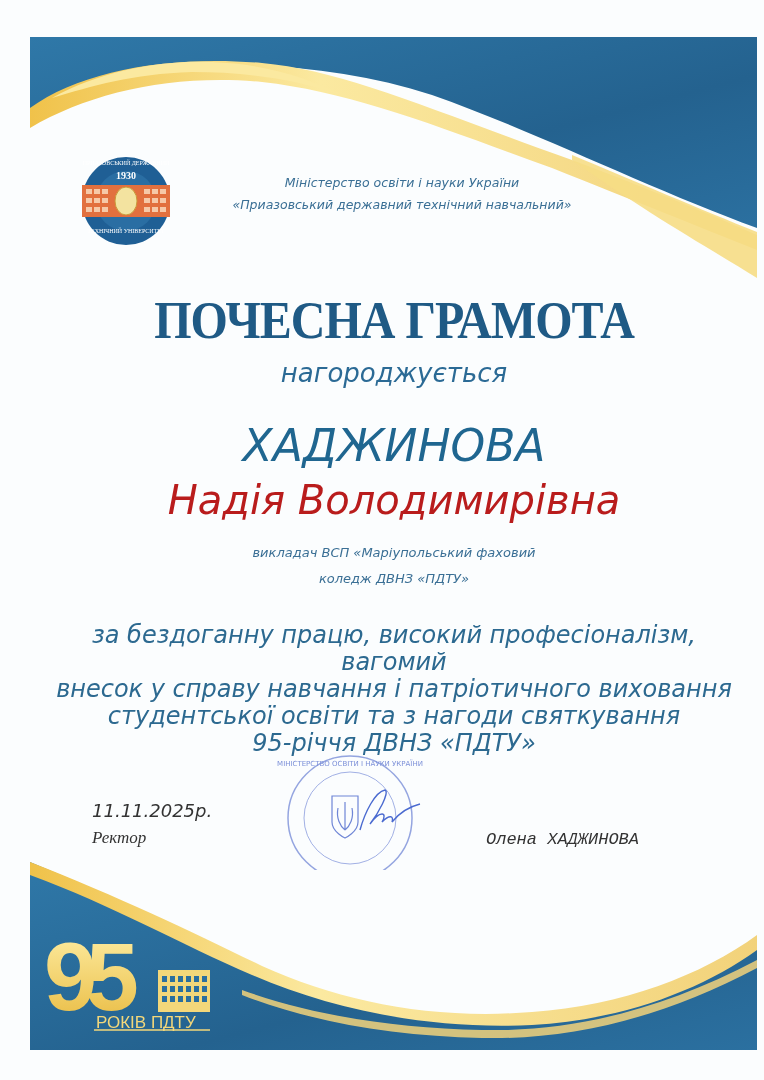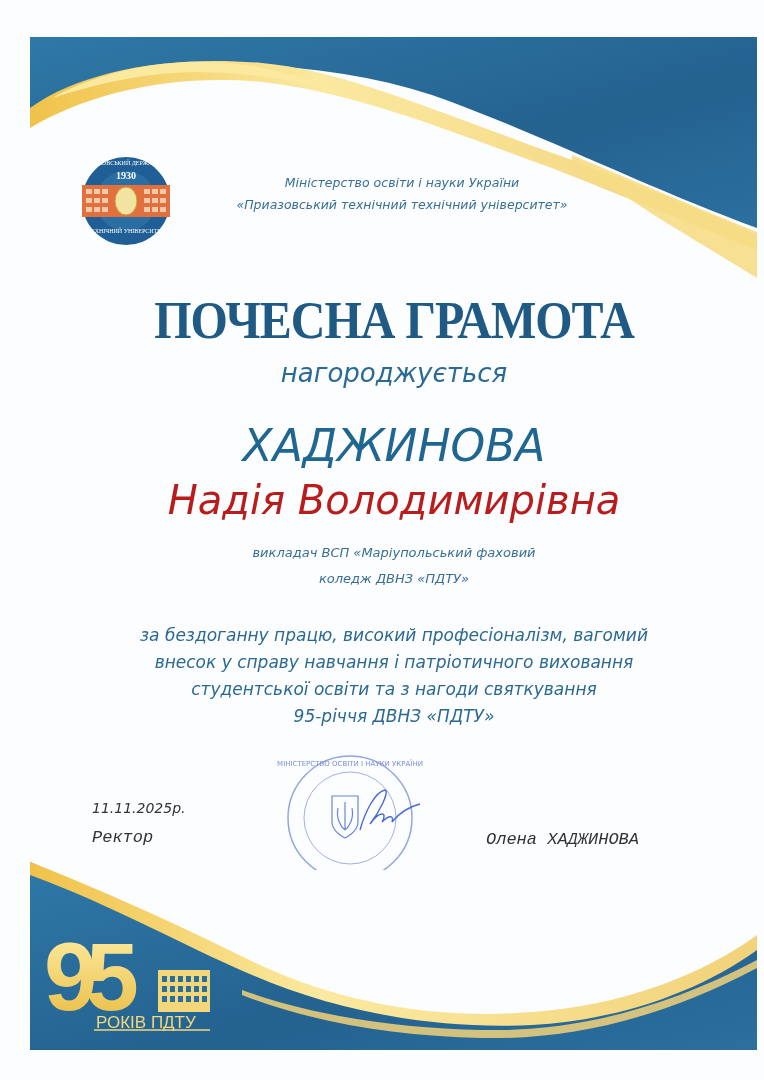--- a/index.html
+++ b/index.html
@@ -6,23 +6,23 @@
   body { width: 764px; height: 1080px; background: #fbfdfe; position: relative; overflow: hidden; font-family: "DejaVu Sans", sans-serif; }
   .page { position: absolute; left: 12px; top: 0; width: 764px; height: 1080px; }
   .deco { position: absolute; left: 0; top: 0; width: 764px; height: 1080px; pointer-events: none; }
   .logo { position: absolute; left: 58px; top: 153px; width: 112px; height: 96px; }
   .ministry { position: absolute; left: 190px; top: 172px; width: 400px; text-align: center; color: #3a6f95; font-family: "DejaVu Sans", sans-serif; font-style: italic; font-size: 12.5px; line-height: 22px; }
   .title { position: absolute; left: 0; width: 764px; top: 292px; text-align: center; color: #1f5a85; font-family: "Liberation Serif", serif; font-weight: bold; font-size: 48px; letter-spacing: -1px; transform: scaleY(1.12); }
   .awarded { position: absolute; left: 0; width: 764px; top: 358px; text-align: center; color: #2b6a95; font-family: "DejaVu Sans", sans-serif; font-style: italic; font-size: 26px; }
   .surname { position: absolute; left: 0; width: 764px; top: 420px; text-align: center; color: #1f6690; font-family: "DejaVu Sans", sans-serif; font-style: italic; font-size: 44px; line-height: 52px; }
   .givenname { position: absolute; left: 0; width: 764px; top: 474px; text-align: center; color: #b91c1c; font-family: "DejaVu Sans", sans-serif; font-style: italic; font-size: 40px; line-height: 52px; }
   .position { position: absolute; left: 0; width: 764px; top: 540px; text-align: center; color: #3a6f95; font-family: "DejaVu Sans", sans-serif; font-style: italic; font-size: 13px; line-height: 26px; }
-  .reason { position: absolute; left: 40px; width: 684px; top: 622px; text-align: center; color: #2c6990; font-family: "DejaVu Sans", sans-serif; font-style: italic; font-size: 17px; line-height: 27px; }
-  .date { position: absolute; left: 80px; top: 800px; color: #333; font-family: "DejaVu Sans", sans-serif; font-style: italic; font-size: 14px; text-align: center; }
-  .rector { position: absolute; left: 80px; top: 828px; color: #333; font-family: Liberation Mono, monospace; font-style: italic; font-size: 17px; }
+  .reason { position: absolute; left: 40px; width: 684px; top: 622px; text-align: center; color: #2c6990; font-family: "DejaVu Sans", sans-serif; font-style: italic; font-size: 24px; line-height: 27px; }
+  .date { position: absolute; left: 80px; top: 800px; color: #333; font-family: "DejaVu Sans", sans-serif; font-style: italic; font-size: 18px; text-align: center; }
+  .rector { position: absolute; left: 80px; top: 828px; color: #333; font-family: Liberation Serif, serif; font-style: italic; font-size: 17px; }
   .signer { position: absolute; left: 474px; top: 830px; color: #333; font-family: Liberation Mono, monospace; font-style: italic; font-size: 17px; }
   .stamp { position: absolute; left: 258px; top: 752px; width: 170px; height: 118px; }
   .badge95 { position: absolute; left: 30px; top: 922px; width: 200px; height: 110px; }
 </style>
 </head>
 <body>
 
 <div class="page">
 
   <svg class="deco" viewBox="0 0 764 1080" xmlns="http://www.w3.org/2000/svg">
@@ -76,21 +76,21 @@
         <rect x="82" y="54" width="6" height="5"></rect>
         <rect x="90" y="54" width="6" height="5"></rect>
     </g>
     <ellipse cx="56" cy="48" rx="11" ry="14" fill="#f3e3a0" stroke="#c99a3a" stroke-width="1"></ellipse>
     <text x="56" y="80" text-anchor="middle" font-family="Liberation Serif, serif" font-size="6" fill="#ffffff">ТЕХНІЧНИЙ УНІВЕРСИТЕТ</text>
     <text x="56" y="12" text-anchor="middle" font-family="Liberation Serif, serif" font-size="6" fill="#ffffff">ПРИАЗОВСЬКИЙ ДЕРЖАВНИЙ</text>
   </svg>
 
   <div class="ministry">
     <div>Міністерство освіти і науки України</div>
-    <div>«Приазовський технічний технічний університет»</div>
+    <div>«Приазовський державний технічний навчальний»</div>
   </div>
 
   <div class="title">ПОЧЕСНА ГРАМОТА</div>
   <div class="awarded">нагороджується</div>
 
   <div class="surname">ХАДЖИНОВА</div>
   <div class="givenname">Надія Володимирівна</div>
 
   <div class="position">
     <div>викладач ВСП «Маріупольський фаховий</div>

